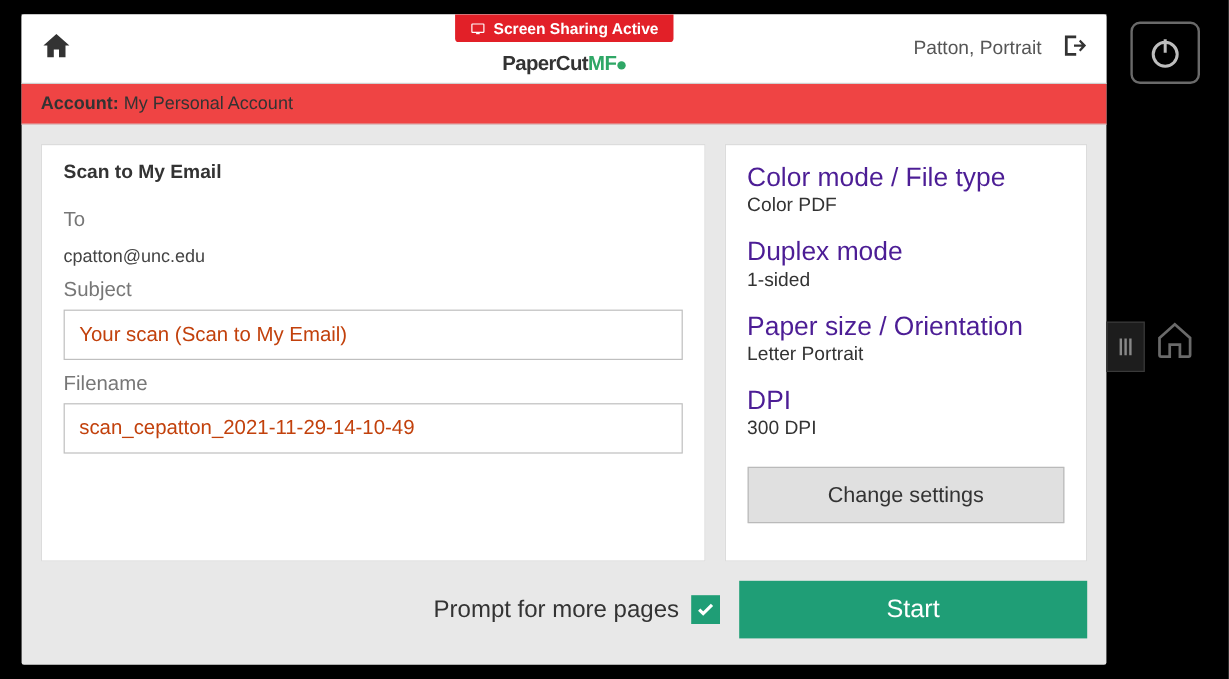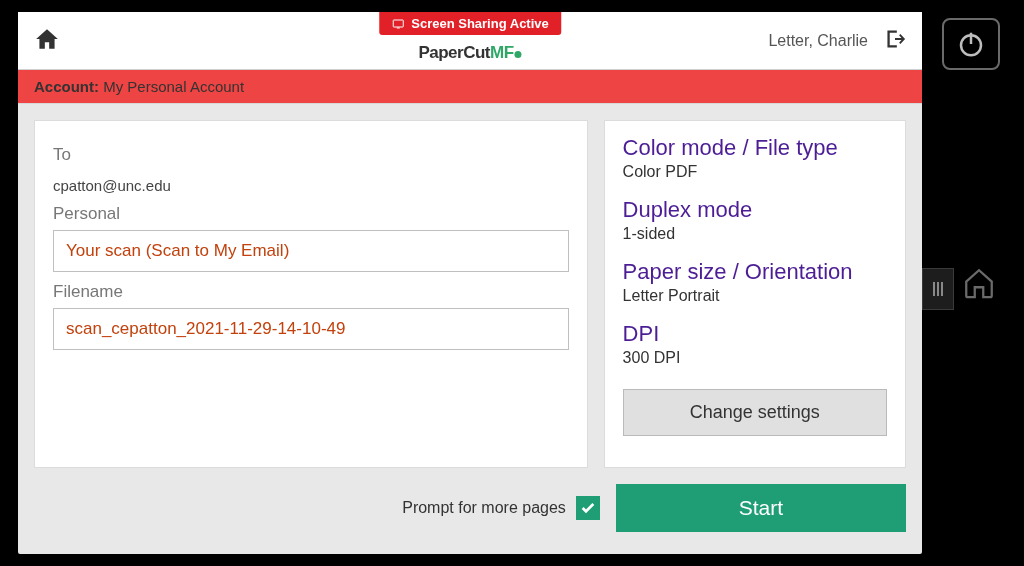--- a/index.html
+++ b/index.html
@@ -80,21 +80,21 @@
       padding: 12px 0;
       font-size: 18px; color: #333;
       text-align: center; cursor: pointer;
       margin-top: 6px;
     }
 
     .bottom-row {
       display: flex; align-items: center;
       padding: 0 16px 22px 16px; gap: 16px;
     }
-    .prompt-area { flex: 1.95; display: flex; justify-content: flex-end; align-items: center; gap: 10px; font-size: 16px; color: #333; }
+    .prompt-area { flex: 1.95; display: flex; justify-content: flex-end; align-items: center; gap: 10px; font-size: 20px; color: #333; }
     .checkbox { width: 24px; height: 24px; background: #1f9e76; display: flex; align-items: center; justify-content: center; cursor: pointer; }
     .start-btn {
       flex: 1; background: #1f9e76; color: #fff;
       font-size: 21px; text-align: center;
       padding: 12px 0; cursor: pointer;
       border: none;
     }
 
     
     .hw-power {
@@ -138,43 +138,44 @@
       <span>Screen Sharing Active</span>
     </div>
 
     <div class="brand">
       <span class="pc"><span>Paper</span><span>Cut</span></span>
         <span class="mf">MF</span>
         <span class="dot"></span>
     </div>
 
     <div class="user-area">
-      <span>Letter, Charlie</span>
+      <span>Patton, Portrait</span>
       <span>
         <svg width="26" height="22" viewBox="0 0 24 24">
             <path fill="none" stroke="#333" stroke-width="2.5" d="M14 4H5v16h9"></path>
             <path fill="#333" d="M12 11h7l-2.5-3 1.4-1.4L23 12l-5.1 5.4L16.5 16l2.5-3h-7z"></path>
           </svg>
       </span>
     </div>
   </div>
 
   <div class="account-bar">
     <span class="lbl">Account:</span>
     <span>My Personal Account</span>
   </div>
 
   <div class="content">
 
     <div class="panel left-panel">
+      <div class="panel-title">Scan to My Email</div>
 
       <div class="field-label">To</div>
       <div class="field-static">cpatton@unc.edu</div>
 
-      <div class="field-label">Personal</div>
+      <div class="field-label">Subject</div>
       <input class="text-input" type="text" value="Your scan (Scan to My Email)" style="">
 
       <div class="field-label">Filename</div>
       <input class="text-input" type="text" value="scan_cepatton_2021-11-29-14-10-49" style="">
     </div>
 
     <div class="panel right-panel">
       <div class="setting-label">Color mode / File type</div>
       <div class="setting-value">Color PDF</div>
 

